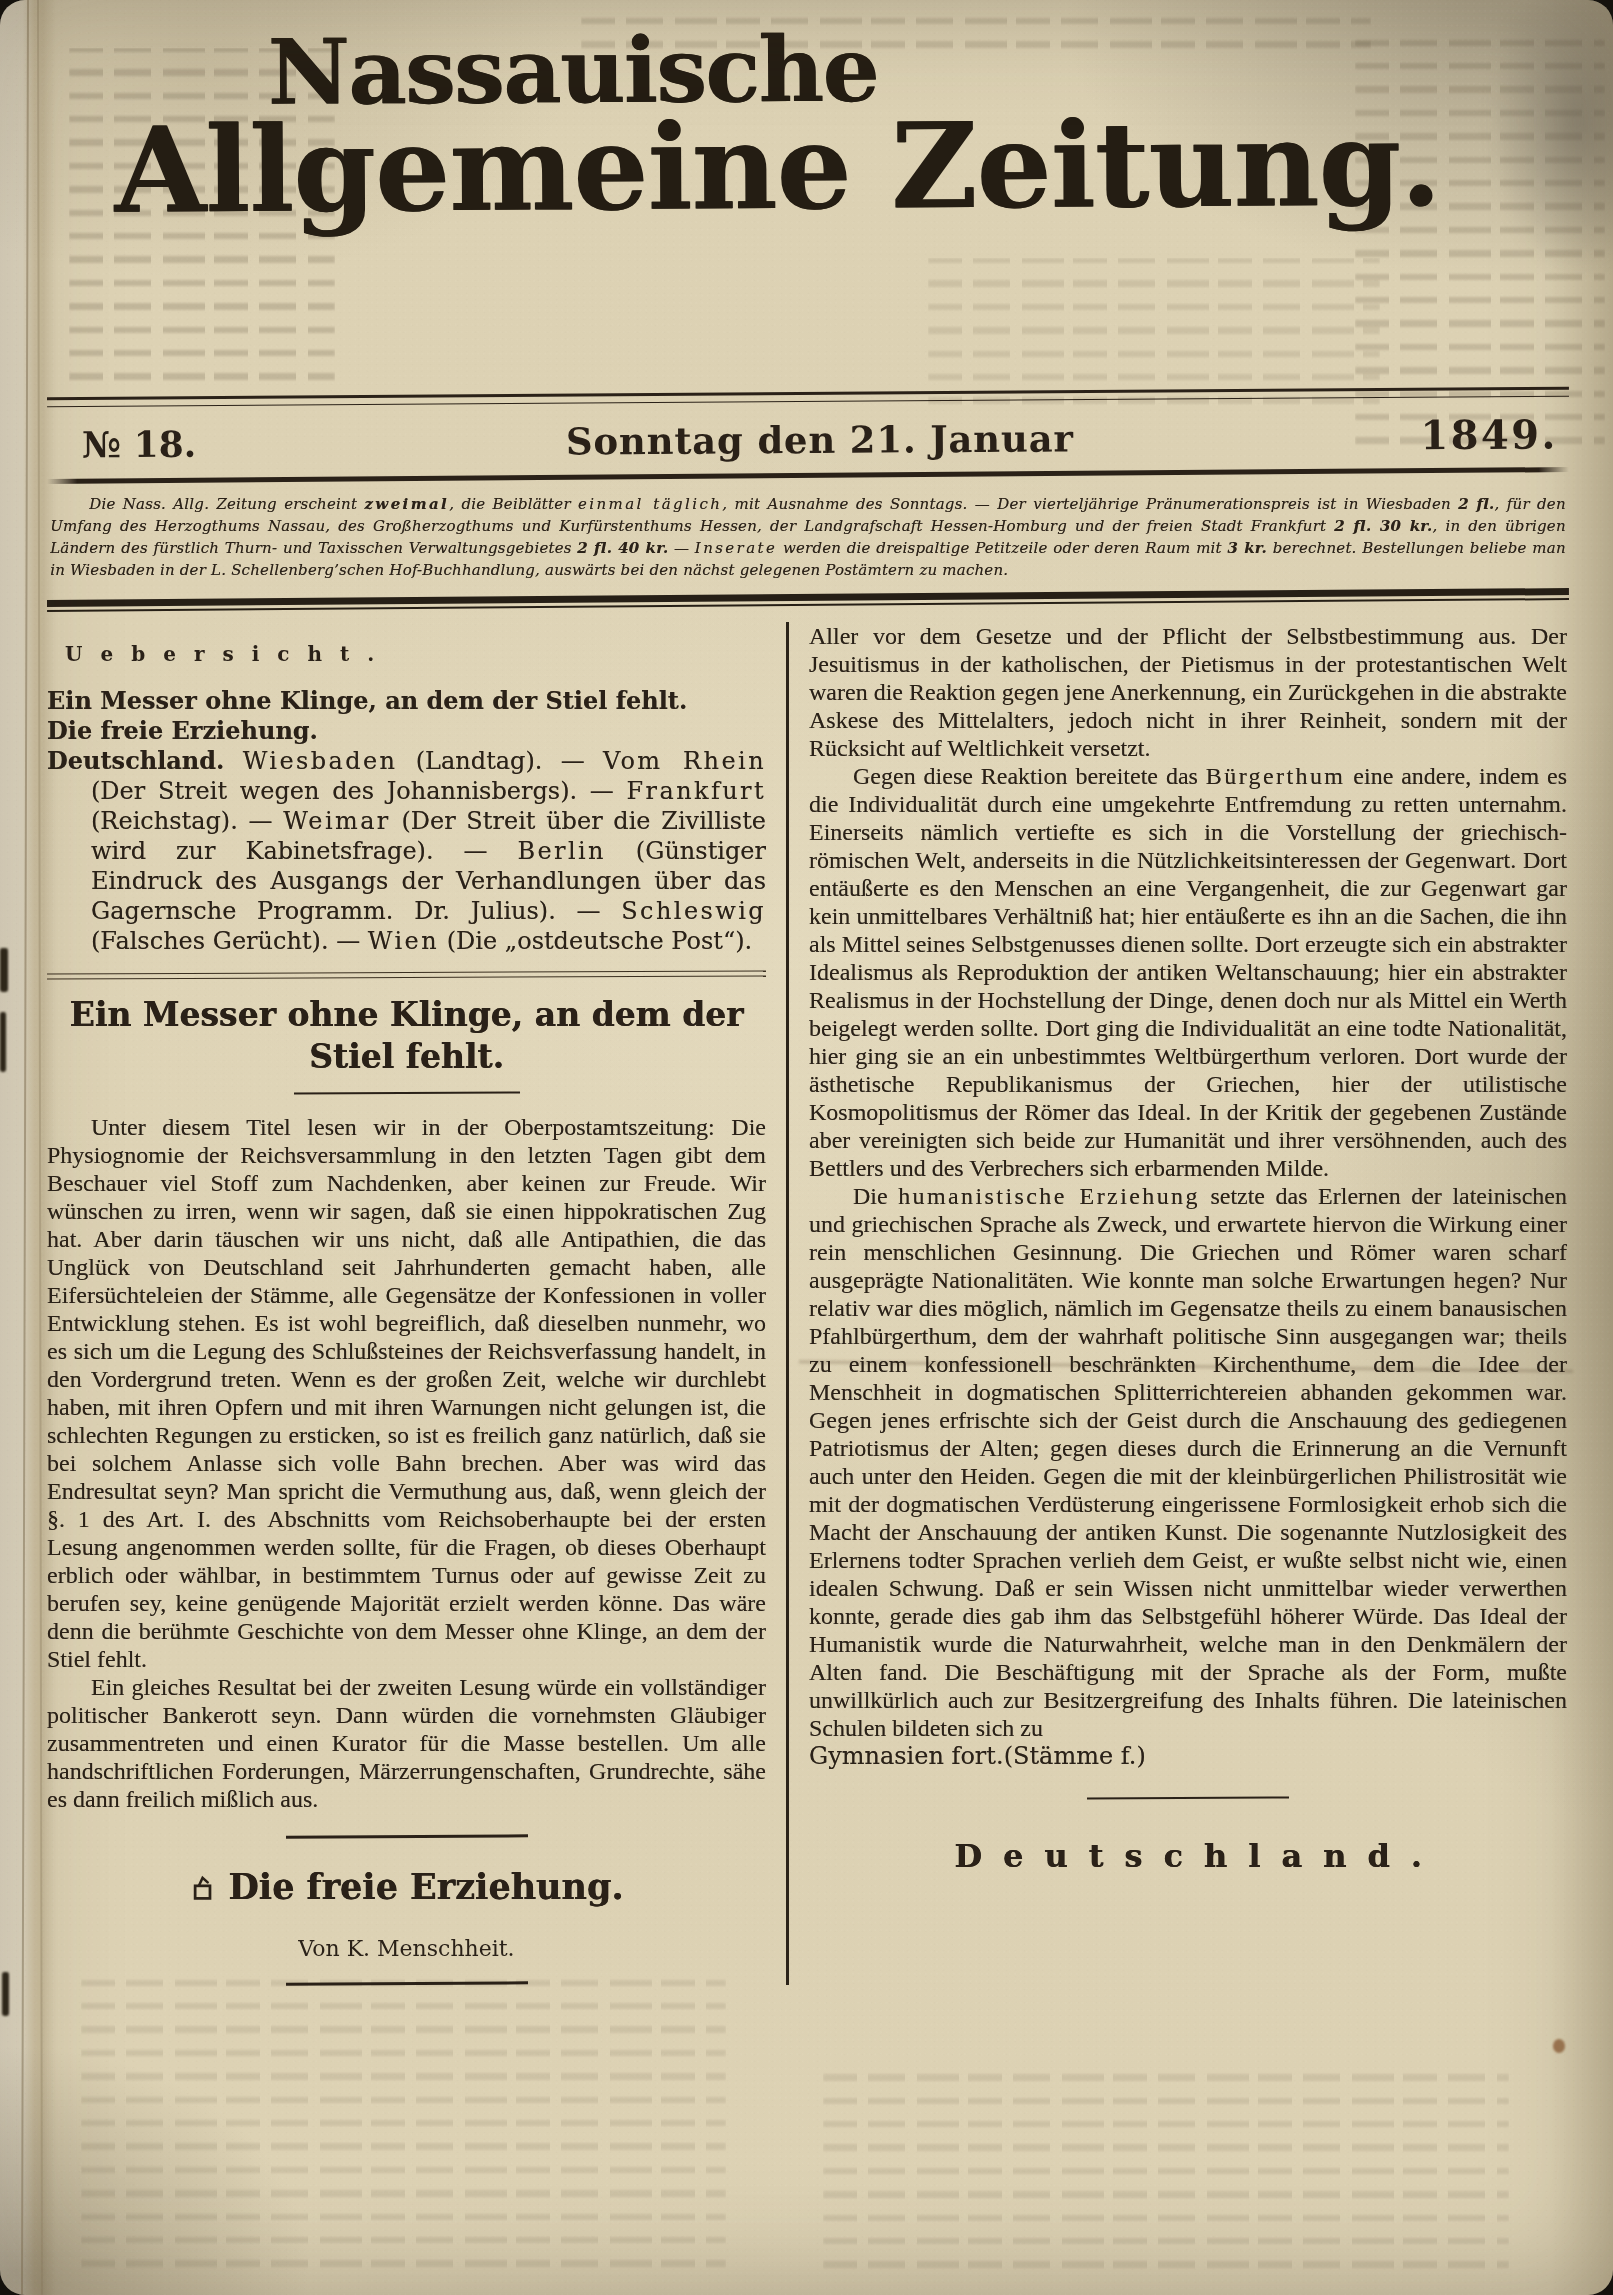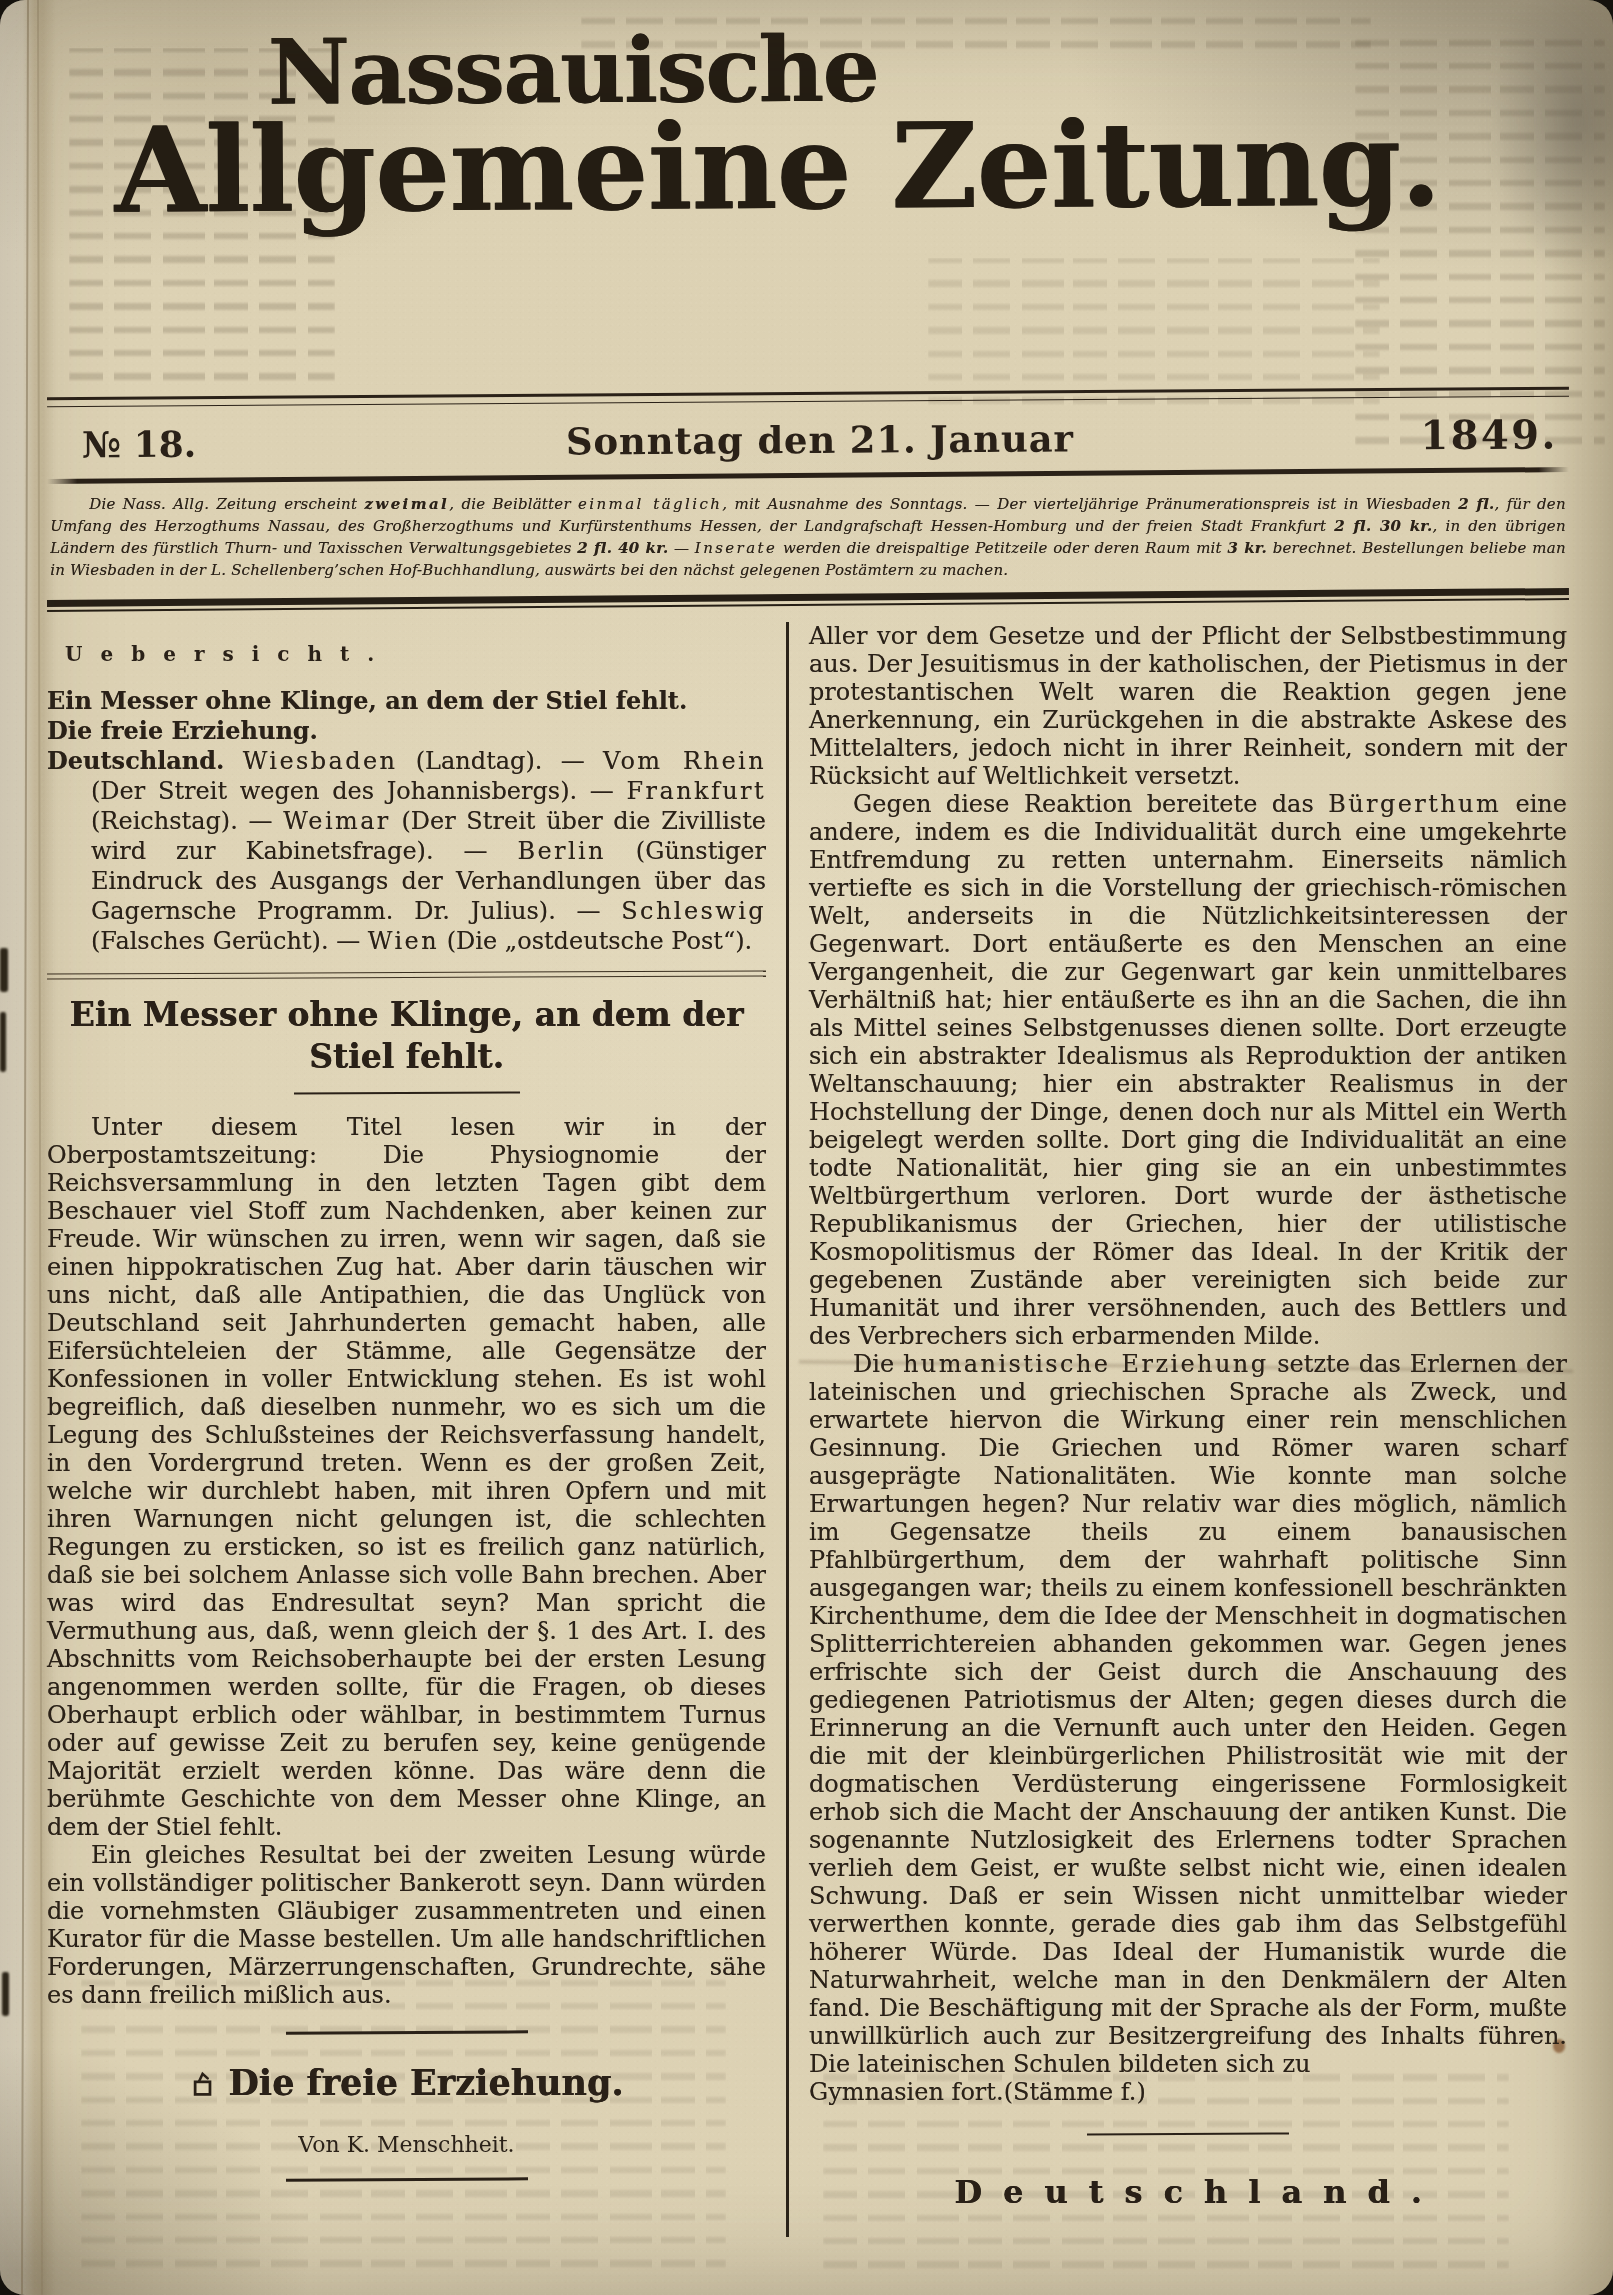--- a/index.html
+++ b/index.html
@@ -96,20 +96,21 @@
   .columns{display:flex;margin-top:16px;align-items:stretch;}
   .col-left{width:719px;}
   .col-gap{width:43px;display:flex;justify-content:center;}
   .col-rule{width:3.2px;background:#2b2319;}
   .col-right{width:758px;}
 
   p{margin:0;}
   .body-text{
     font-size:24px;line-height:28px;text-align:justify;
     text-shadow:0 0 0.5px rgba(42,33,24,.5);
+    font-family:Liberation Serif, serif;
   }
   .indent{text-indent:44px;}
   .b{font-weight:bold;}
   .sp{letter-spacing:2.4px;}
 
   .uebersicht{
     margin-top:20px;font-size:20px;letter-spacing:18px;
     text-indent:18px; 
   }
   .overview{margin-top:9.7px;}

